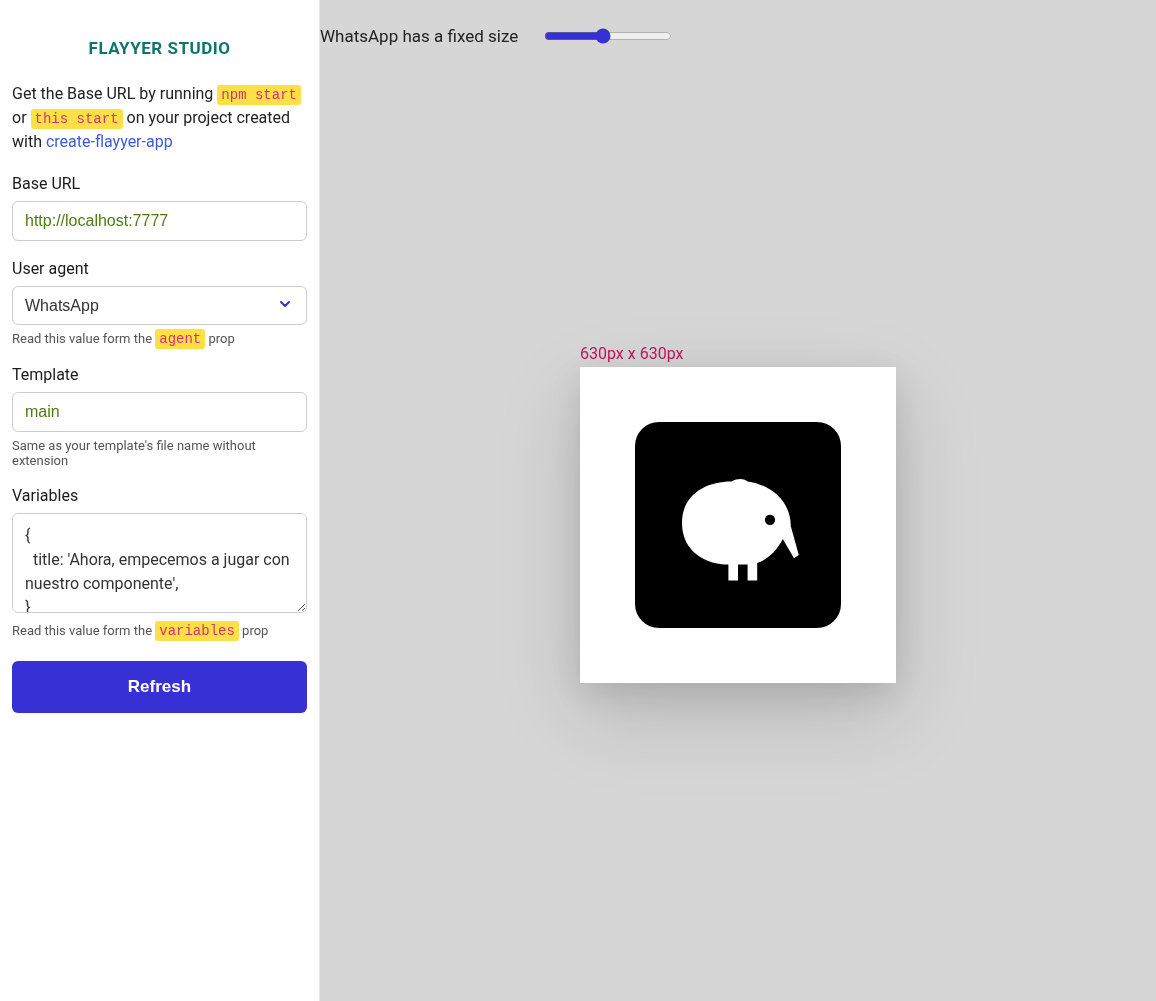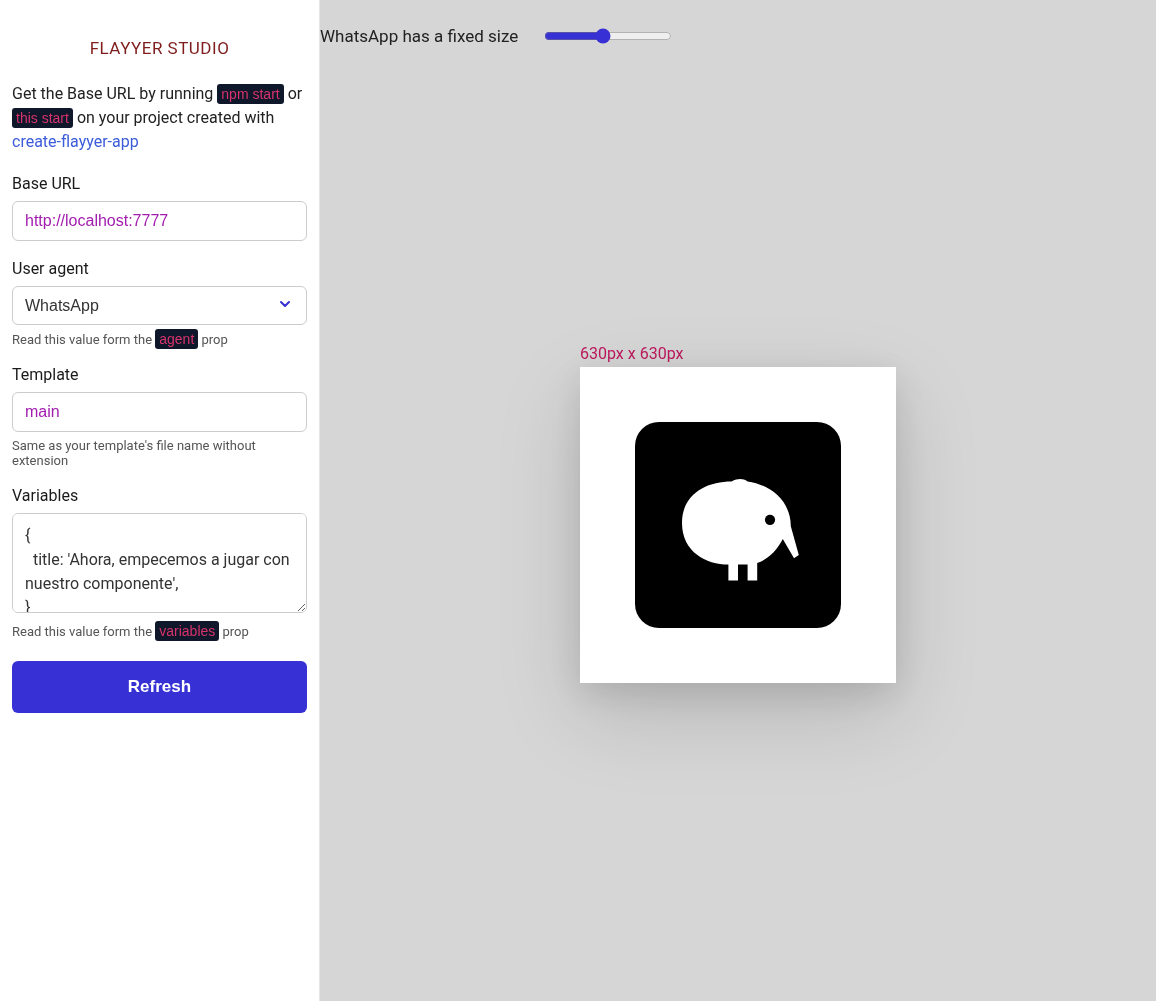--- a/index.html
+++ b/index.html
@@ -18,35 +18,35 @@
     .sidebar {
       width: 320px;
       padding: 0 12px;
       background: #fff;
       border-right: 1px solid #e5e5e5;
       flex-shrink: 0;
     }
     .brand {
       text-align: center;
       padding: 38px 0 24px;
-      font-weight: 400;
+      font-weight: 700;
       font-size: 17px;
       letter-spacing: 0.5px;
-      color: #7f1d1d;
+      color: #0f766e;
     }
     .intro {
       font-size: 16px;
       line-height: 1.5;
       color: #222;
       margin-bottom: 20px;
     }
     .code-inline {
-      font-family: Liberation Sans, sans-serif;
+      font-family: Liberation Mono, monospace;
       font-size: 14px;
-      background: #0f172a;
+      background: #fde047;
       color: #d6336c;
       padding: 2px 4px;
       border-radius: 3px;
       text-align: center;
     }
     .link {
       color: #3b5bdb;
       text-decoration: none;
     }
     .field {
@@ -59,21 +59,21 @@
       display: block;
     }
     .input {
       width: 100%;
       padding: 10px 12px;
       font-size: 16px;
       border: 1px solid #ccc;
       border-radius: 6px;
       background: #fff;
       outline: none;
-      color: #a21caf;
+      color: #4d7c0f;
     }
     .select-wrap {
       position: relative;
     }
     .select-wrap .chevron {
       position: absolute;
       right: 14px;
       top: 50%;
       transform: translateY(-50%);
       pointer-events: none;

